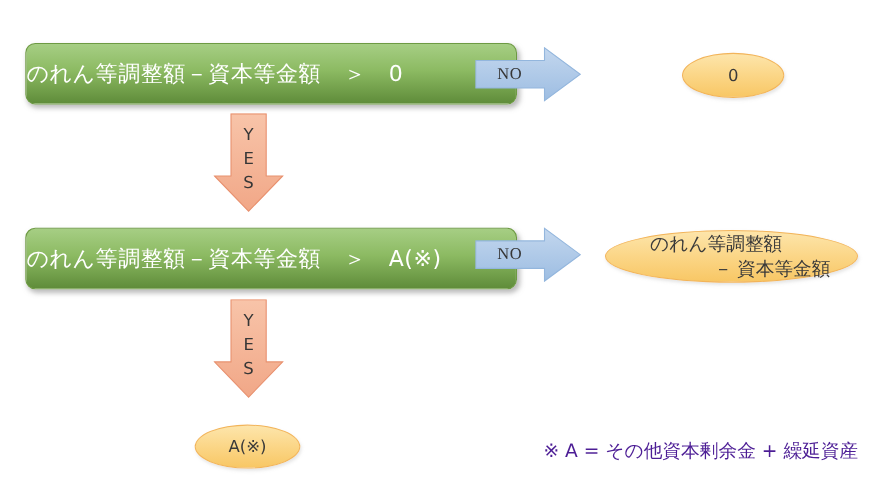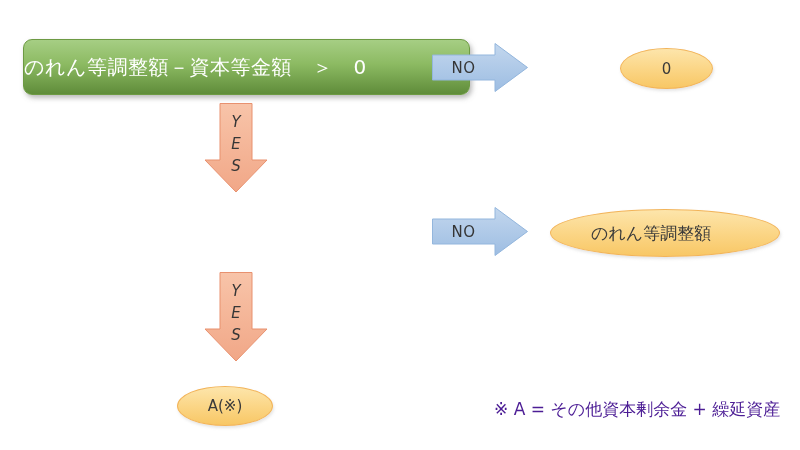--- a/index.html
+++ b/index.html
@@ -38,43 +38,43 @@
   }
   .gbox.box1 { top: 39px; }
   .gbox.box2 { top: 207px; }
 
   
   .harrow {
     position: absolute;
     left: 432px;
     width: 97px;
     height: 51px;
+    font-family: Liberation Serif, serif;
   }
   .harrow.h1 { top: 42px; }
   .harrow.h2 { top: 206px; }
   .harrow svg { display: block; width: 100%; height: 100%; }
   .no-label {
     position: absolute;
     left: 0;
     top: 50%;
     width: 63px;
     transform: translateY(-50%);
     text-align: center;
     font-size: 15px;
     color: #363636;
     letter-spacing: 0.5px;
   }
 
   
   .varrow {
     position: absolute;
-    left: 204px;
+    left: 194px;
     width: 64px;
     height: 90px;
-    font-style: italic;
   }
   .varrow.v1 { top: 103px; }
   .varrow.v2 { top: 272px; }
   .varrow svg { display: block; width: 100%; height: 100%; }
   .yes-label {
     position: absolute;
     left: 0;
     right: 0;
     top: 8px;
     margin: 0 auto;
@@ -161,37 +161,41 @@
         <linearGradient id="salmonGrad1" x1="0" y1="0" x2="0" y2="1">
           <stop offset="0" stop-color="#f8c4a9"></stop>
           <stop offset="1" stop-color="#f1a787"></stop>
         </linearGradient>
       </defs>
       <polygon points="16,0.5 48,0.5 48,57 63,57 32,89 1,57 16,57" fill="url(#salmonGrad1)" stroke="#e8916f" stroke-width="1"></polygon>
     </svg>
     <span class="yes-label">YES</span>
   </div>
 
+  <div class="gbox box2">
+    <span>のれん等調整額－資本等金額　＞　A(※)</span>
+  </div>
 
   <div class="harrow h2">
     <svg viewBox="0 0 97 51">
       <defs>
         <linearGradient id="blueGrad2" x1="0" y1="0" x2="0" y2="1">
           <stop offset="0" stop-color="#c3d7ee"></stop>
           <stop offset="1" stop-color="#9dbde2"></stop>
         </linearGradient>
       </defs>
       <polygon points="0.5,13 63,13 63,1.5 95.5,25.5 63,49.5 63,38 0.5,38" fill="url(#blueGrad2)" stroke="#93b6dd" stroke-width="1"></polygon>
     </svg>
     <span class="no-label">NO</span>
   </div>
 
   <div class="oellipse e2">
     <div class="e2-lines">
       <div class="e2-line1">のれん等調整額</div>
+      <div class="e2-line2">－ 資本等金額</div>
     </div>
   </div>
 
   <div class="varrow v2">
     <svg viewBox="0 0 64 90">
       <defs>
         <linearGradient id="salmonGrad2" x1="0" y1="0" x2="0" y2="1">
           <stop offset="0" stop-color="#f8c4a9"></stop>
           <stop offset="1" stop-color="#f1a787"></stop>
         </linearGradient>

